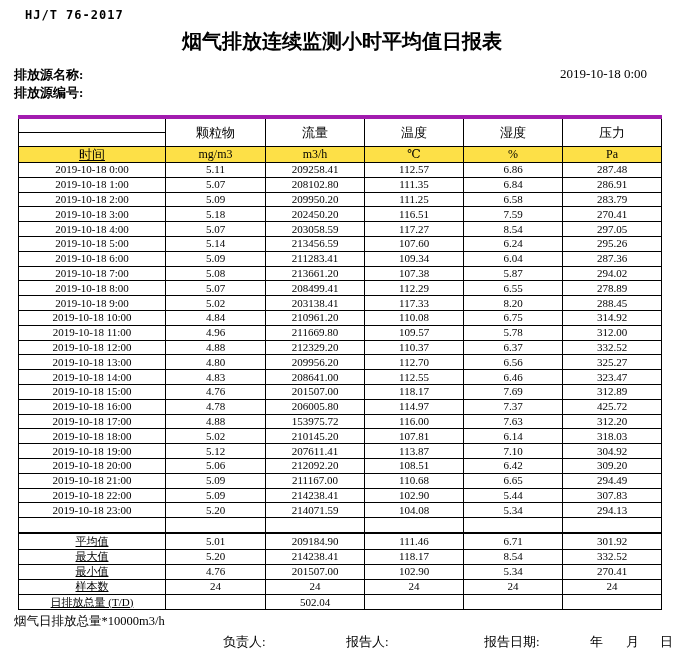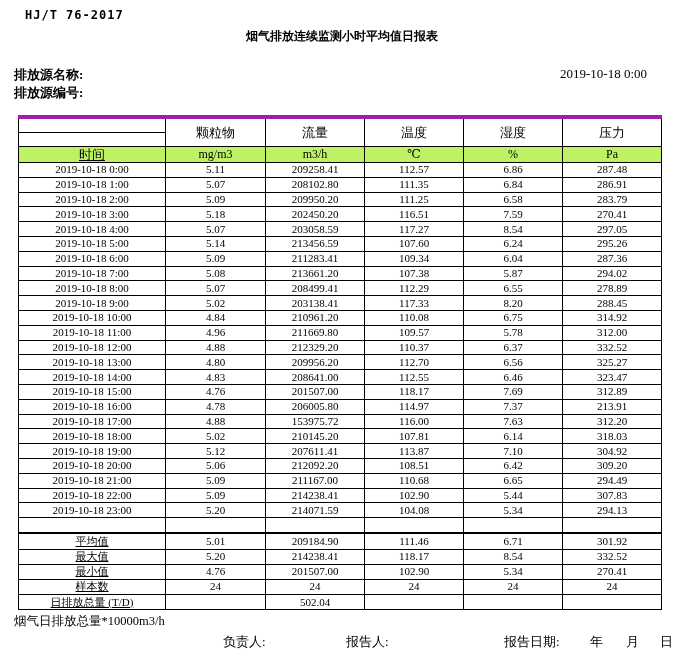--- a/index.html
+++ b/index.html
@@ -10,21 +10,21 @@
     font-family:"Liberation Serif","DejaVu Serif",serif;
     overflow:hidden;
   }
   .std{
     position:absolute;left:25px;top:8px;
     font-weight:bold;font-size:12px;letter-spacing:1px;
     font-family:"DejaVu Sans Mono","Liberation Mono",monospace;
   }
   .title{
     position:absolute;top:28px;left:0;width:100%;
-    text-align:center;font-weight:bold;font-size:12px;
+    text-align:center;font-weight:bold;font-size:20px;
   }
   .meta1,.meta2{
     position:absolute;left:14px;
     font-weight:bold;font-size:13px;
   }
   .meta1{top:66px;}
   .meta2{top:84px;}
   .date{
     position:absolute;top:66px;left:560px;
     font-weight:normal;font-size:13px;
@@ -35,36 +35,36 @@
     border-top:4px solid #a21caf;
   }
   table.report td{
     border:1px solid #000;
     text-align:center;vertical-align:middle;
     padding:0;font-size:11px;line-height:13px;height:13.8px;
     overflow:hidden;white-space:nowrap;
   }
   tr.hrow td{height:13px;font-size:13px;}
   tr.units td{
-    background:#bef264;height:15px;font-size:12px;
+    background:#fde047;height:15px;font-size:12px;
   }
   tr.units td.time-head{font-size:13px;}
   .u{text-decoration:underline;}
   tr.spacer td{height:13px;border-bottom:2px solid #000;}
   tbody.summary td{height:14.2px;}
   .note{
     position:absolute;top:613px;left:14px;
     font-size:12.5px;
   }
   .signrow{position:absolute;top:633px;left:0;width:684px;height:18px;font-size:13px;}
   .signrow span{position:absolute;top:0;white-space:nowrap;}
   .lab-unit{left:14px;}
   .lab-resp{left:223px;}
   .lab-rept{left:346px;}
-  .lab-rdate{left:504px;}
+  .lab-rdate{left:484px;}
   .lab-year{left:590px;}
   .lab-month{left:626px;}
   .lab-day{left:660px;}
 </style>
 </head>
 <body>
 
 <div class="page">
 
   <div class="std">HJ/T  76-2017</div>
@@ -232,21 +232,21 @@
           <td>118.17</td>
           <td>7.69</td>
           <td>312.89</td>
         </tr>
         <tr>
           <td>2019-10-18 16:00</td>
           <td>4.78</td>
           <td>206005.80</td>
           <td>114.97</td>
           <td>7.37</td>
-          <td>213.91</td>
+          <td>425.72</td>
         </tr>
         <tr>
           <td>2019-10-18 17:00</td>
           <td>4.88</td>
           <td>153975.72</td>
           <td>116.00</td>
           <td>7.63</td>
           <td>312.20</td>
         </tr>
         <tr>

